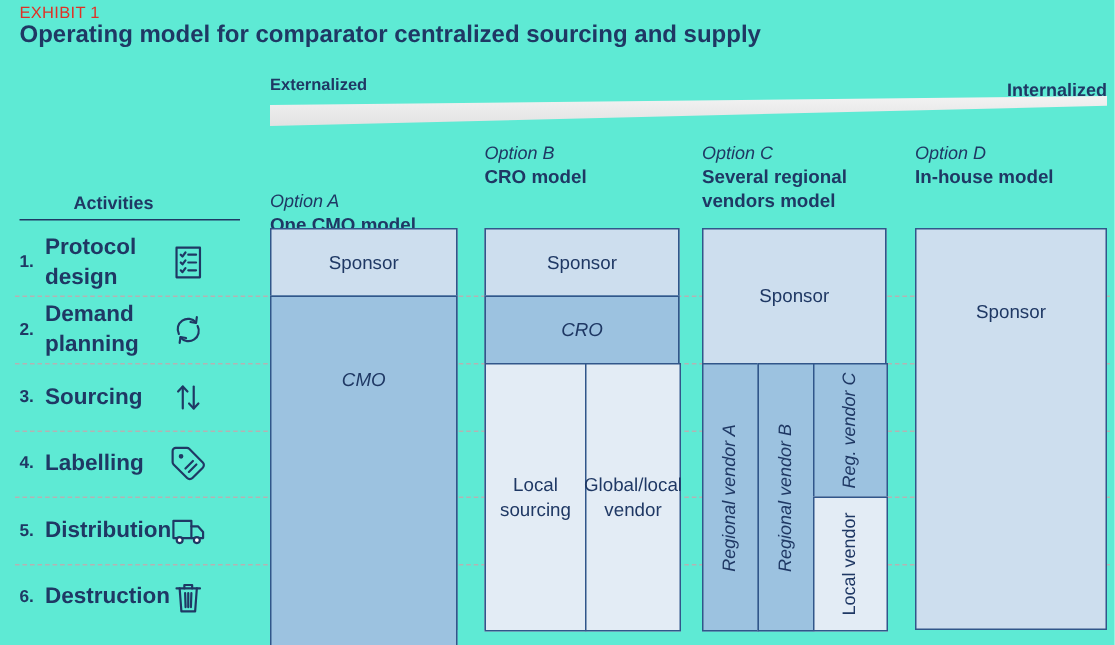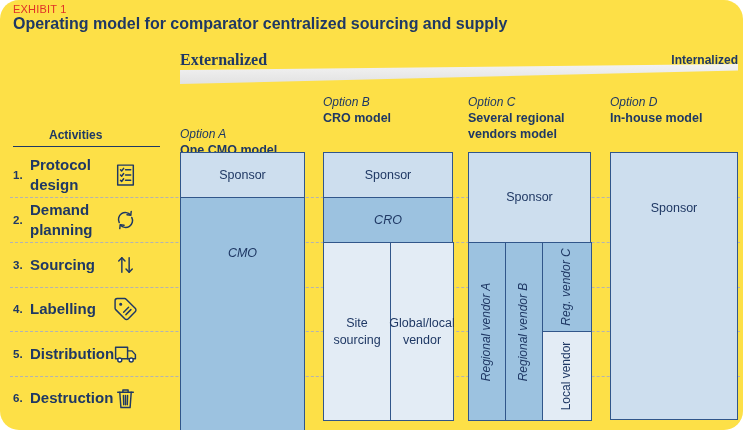--- a/index.html
+++ b/index.html
@@ -5,28 +5,28 @@
   :root{
     --navy:#1f3864;
     --border:#31568a;
     --border-dark:#24426b;
     --light:#cddeee;
     --medium:#9cc2e0;
     --pale:#e3ecf5;
   }
   *{margin:0;padding:0;box-sizing:border-box;}
   body{background:#fff;font-family:"Liberation Sans","DejaVu Sans",sans-serif;}
-  .stage{position:relative;width:743px;height:430px;background:#fde047;overflow:hidden;color:var(--navy);border-radius:19px;}
+  .stage{position:relative;width:743px;height:430px;background:#5eead4;overflow:hidden;color:var(--navy);}
 
   
   .exhibit{position:absolute;left:13px;top:3px;font-size:11px;color:#e03127;letter-spacing:.2px;}
   .title{position:absolute;left:13px;top:15px;font-size:16px;font-weight:bold;color:var(--navy);}
 
   
-  .spec-left{position:absolute;left:180px;top:51px;font-size:16px;font-weight:bold;font-family:Liberation Serif, serif;}
+  .spec-left{position:absolute;left:180px;top:51px;font-size:11px;font-weight:bold;}
   .spec-right{position:absolute;right:5px;top:53px;font-size:12px;font-weight:bold;}
   .wedge{position:absolute;left:180px;top:62px;width:558px;height:24px;}
 
   
   .opt-head{position:absolute;top:95px;line-height:1.25;}
   .opt-eyebrow{font-style:italic;font-size:12px;margin-bottom:1px;}
   .opt-name{font-weight:bold;font-size:12.5px;}
   .oh-a{left:180px;width:130px;margin-top:32px;}
   .oh-b{left:323px;width:130px;}
   .oh-c{left:468px;width:126px;}
@@ -186,21 +186,21 @@
   </div>
 
   <div class="col col-a">
     <div class="box fill-light" style="left:-1px;top:-1px;width:125px;height:46px;">Sponsor</div>
     <div class="box fill-medium top-text" style="left:-1px;top:44px;width:125px;height:238px;">CMO</div>
   </div>
 
   <div class="col col-b">
     <div class="box fill-light" style="left:-1px;top:-1px;width:130px;height:46px;">Sponsor</div>
     <div class="box fill-medium" style="left:-1px;top:44px;width:130px;height:46px;">CRO</div>
-    <div class="box fill-pale" style="left:-1px;top:89px;width:68px;height:179px;padding:0 6px;">Site sourcing</div>
+    <div class="box fill-pale" style="left:-1px;top:89px;width:68px;height:179px;padding:0 6px;">Local sourcing</div>
     <div class="box fill-pale" style="left:66px;top:89px;width:64px;height:179px;padding:0 6px;">Global/local vendor</div>
   </div>
 
   <div class="col col-c">
     <div class="box fill-light" style="left:-1px;top:-1px;width:123px;height:91px;">Sponsor</div>
     <div class="box fill-medium vbox" style="left:-1px;top:89px;width:38px;height:179px;">
       <span class="vlabel">Regional vendor A</span>
     </div>
     <div class="box fill-medium vbox" style="left:36px;top:89px;width:38px;height:179px;">
       <span class="vlabel">Regional vendor B</span>

